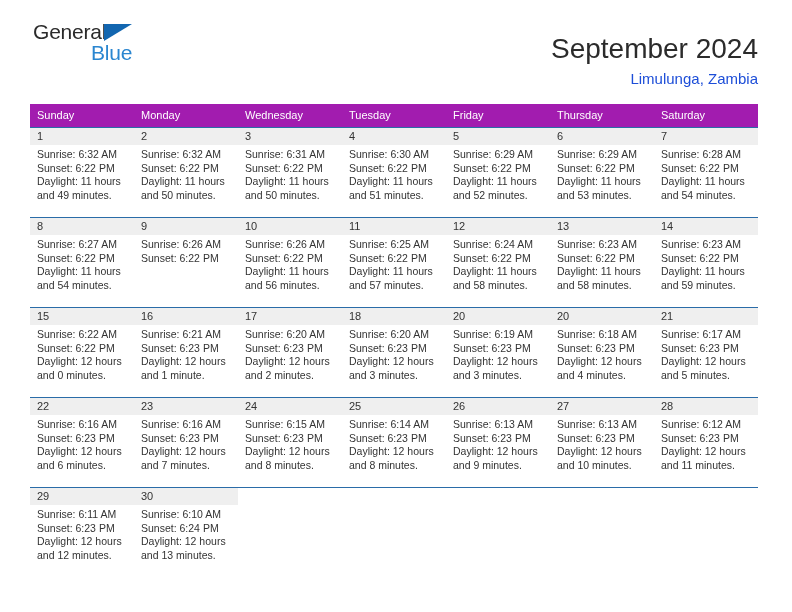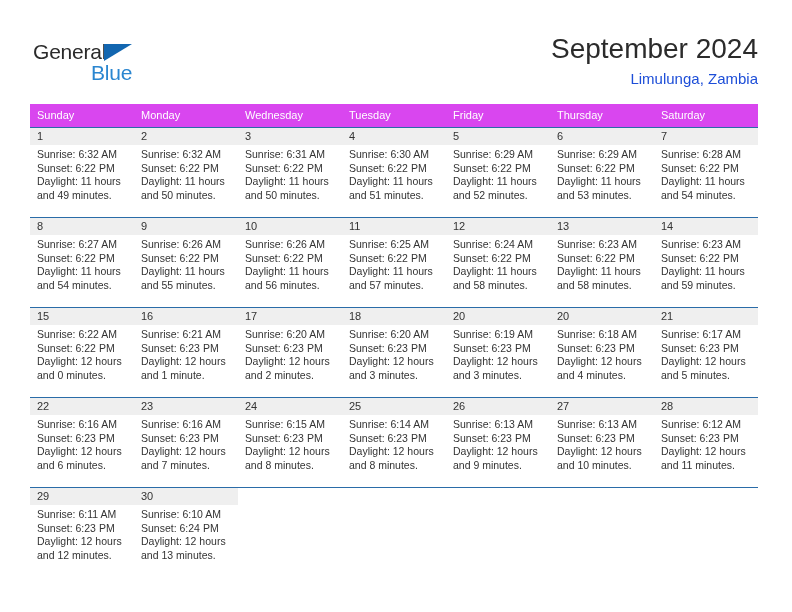--- a/index.html
+++ b/index.html
@@ -25,21 +25,21 @@
   .header {
     position: absolute;
     left: 0;
     top: 0;
     width: 792px;
     height: 98px;
   }
   .logo {
     position: absolute;
     left: 33px;
-    top: 40px;
+    top: 20px;
     width: 160px;
     height: 46px;
   }
   .logo-general {
     position: absolute;
     left: 0;
     top: 0;
     font-size: 21px;
     line-height: 24px;
     color: #2b2b2b;
@@ -90,21 +90,21 @@
   
   .calendar {
     position: absolute;
     left: 30px;
     top: 104px;
     width: 728px;
   }
   .weekday-row {
     display: flex;
     width: 728px;
-    background: #d946ef;
+    background: #a21caf;
   }
   .weekday-cell {
     width: 104px;
     box-sizing: border-box;
     padding: 4px 0 4px 7px;
     color: #ffffff;
     font-size: 11px;
     line-height: 15px;
     white-space: nowrap;
   }
@@ -249,21 +249,20 @@
           <div>Sunrise: 6:27 AM</div>
           <div>Sunset: 6:22 PM</div>
           <div class="daylight">Daylight: 11 hours and 54 minutes.</div>
         </div>
       </div>
       <div class="day-cell filled">
         <div class="daynum-band">9</div>
         <div class="day-info">
           <div>Sunrise: 6:26 AM</div>
           <div>Sunset: 6:22 PM</div>
-          <div class="daylight">Daylight: 11 hours and 55 minutes.</div>
         </div>
       </div>
       <div class="day-cell filled">
         <div class="daynum-band">10</div>
         <div class="day-info">
           <div>Sunrise: 6:26 AM</div>
           <div>Sunset: 6:22 PM</div>
           <div class="daylight">Daylight: 11 hours and 56 minutes.</div>
         </div>
       </div>

